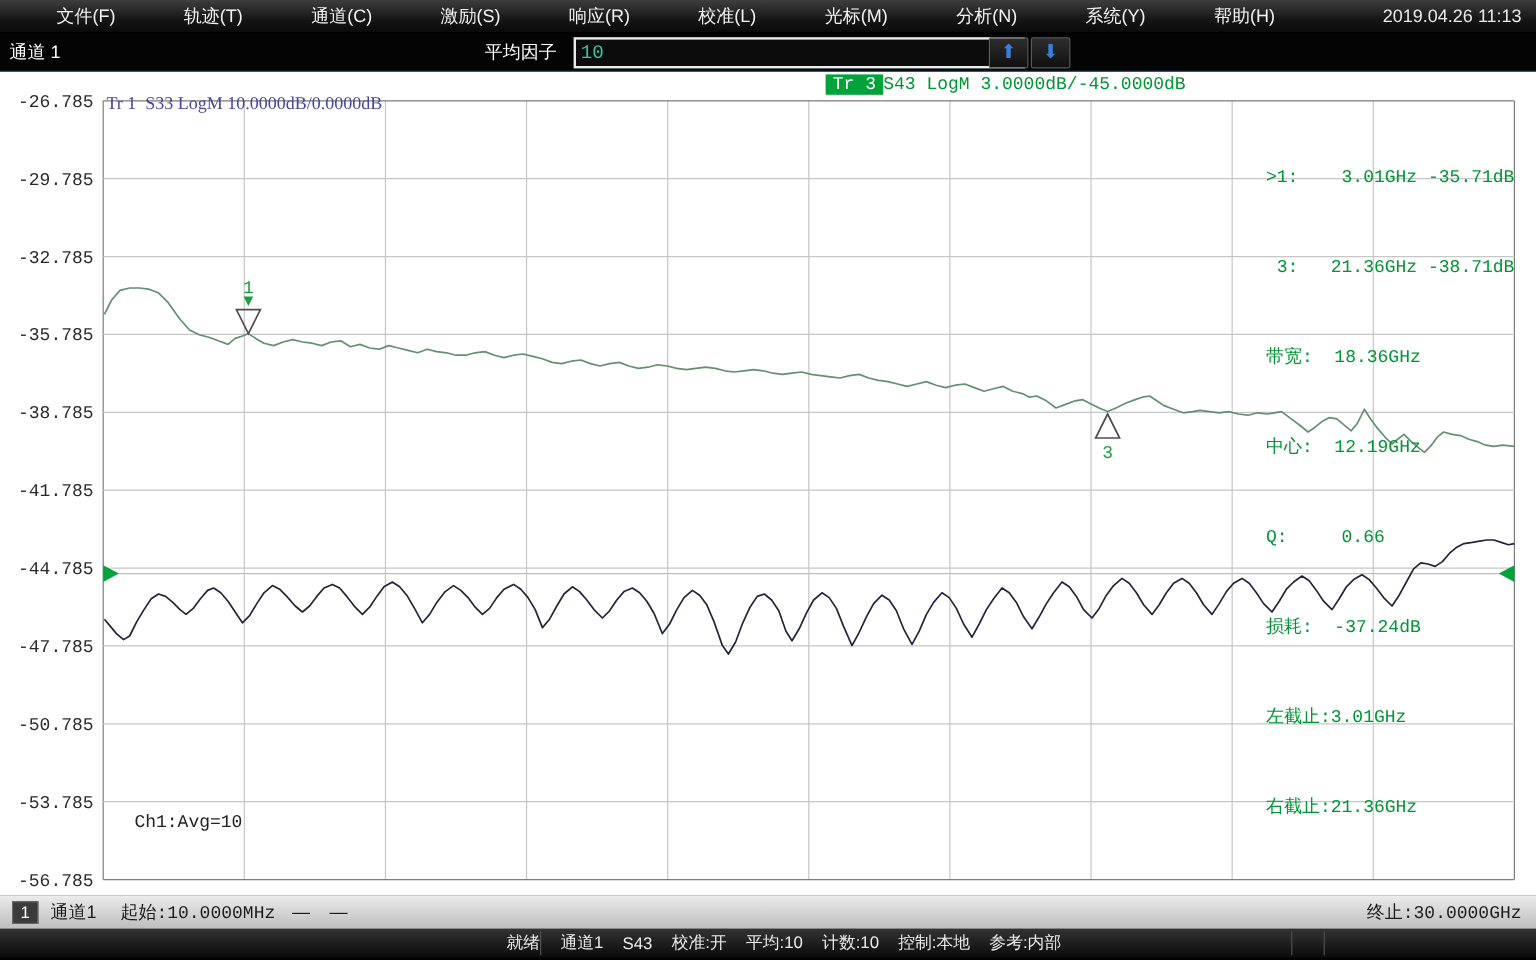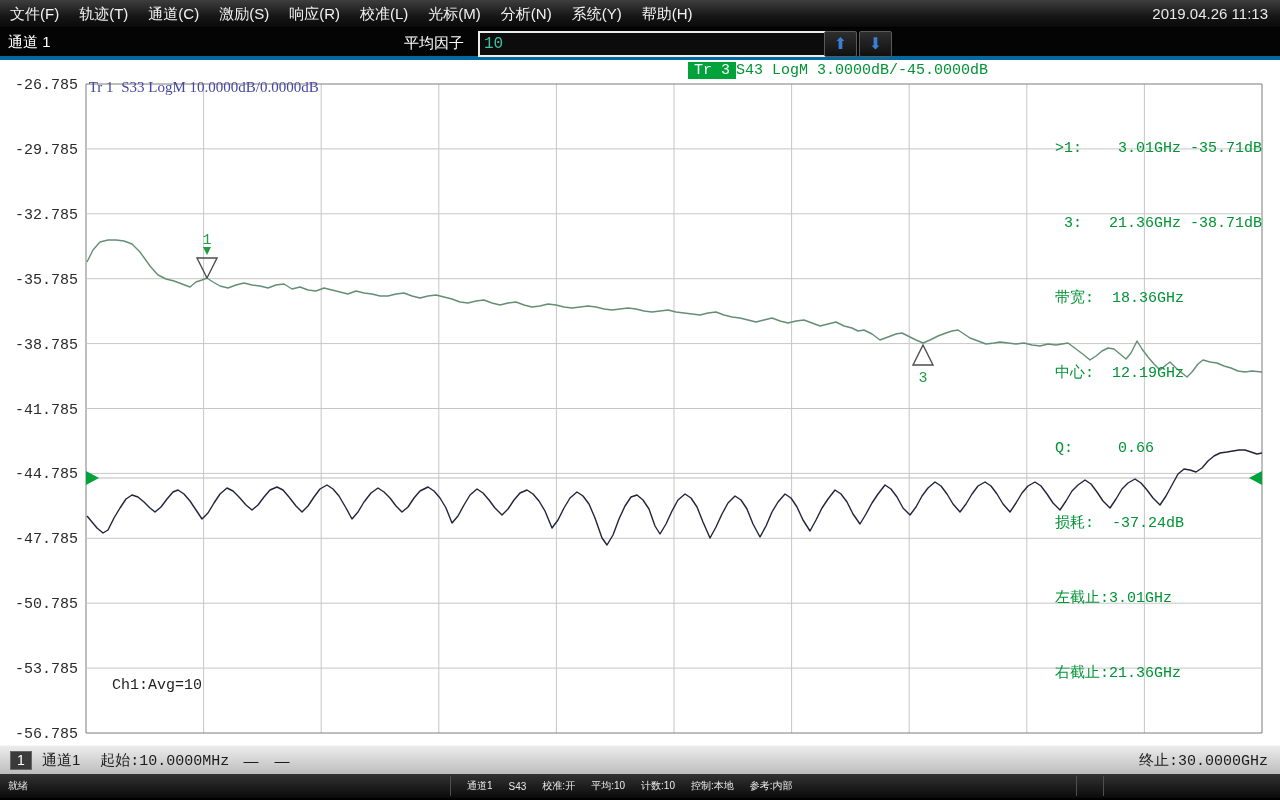--- a/index.html
+++ b/index.html
@@ -3,26 +3,26 @@
 <meta charset="utf-8">
 <style>
   * { margin:0; padding:0; box-sizing:border-box; }
   html,body { width:1280px; height:800px; overflow:hidden; background:#000;
               font-family:"Liberation Sans", sans-serif; }
 
   
   .menubar { height:28px; display:flex; align-items:center;
              background:linear-gradient(#3e3e3e,#161616 60%,#0a0a0a);
              border-bottom:1px solid #000; }
-  .menu-item { color:#f2f2f2; font-size:15px; padding:0 10px; line-height:27px; cursor:default; }
+  .menu-item { color:#f2f2f2; font-size:15px; padding:0 10px; line-height:27px; cursor:default;margin-left:37px; }
   .menubar .datetime { margin-left:auto; color:#e8e8e8; font-size:15px; padding-right:12px; }
 
   
   .toolbar { height:32px; background:#040404; display:flex; align-items:center;
-             border-bottom:4px solid #0369a1; position:relative; }
+             border-bottom:1px solid #0369a1; position:relative; }
   .chan-label { color:#fff; font-size:15px; padding-left:8px; }
   .avg-label { color:#fff; font-size:15px; position:absolute; left:404px; top:6px; }
   .avg-input { position:absolute; left:478px; top:3px; width:376px; height:26px;
                background:#0c0c0c; border:2px solid #ececec; color:#3fc0a0;
                font-family:"Liberation Mono", monospace; font-size:16px; padding:0 4px; outline:none; }
   .spin-btn { position:absolute; top:3px; width:33px; height:26px;
               background:linear-gradient(#2e2e2e,#101010); border:1px solid #5a5a5a;
               border-radius:2px; color:#3b7fd4; font-size:16px; line-height:24px;
               text-align:center; cursor:default; }
   .spin-up { left:824px; }
@@ -49,21 +49,21 @@
              color:#1c1c1c; font-size:15px; }
   .ch-index { width:22px; height:19px; background:#3a3a3a; border:1px solid #666;
               color:#fff; font-size:14px; text-align:center; line-height:17px; margin-left:10px; }
   .ch-name { margin-left:10px; }
   .ch-start { margin-left:20px; font-family:Liberation Mono, monospace; }
   .ch-dashes { margin-left:14px; letter-spacing:6px; }
   .ch-stop { margin-left:auto; margin-right:12px; font-family:"Liberation Mono", monospace; }
 
   
   .statusbar { height:24px; background:linear-gradient(#333,#0a0a0a);
-               display:flex; align-items:center; color:#eaeaea; font-size:10px; }
+               display:flex; align-items:center; color:#eaeaea; font-size:14px;text-align:right; }
   .sb-ready { padding-left:8px; width:450px; }
   .sb-sep { width:1px; height:20px; background:#4f4f4f; }
   .sb-seg { margin-left:16px; white-space:pre; }
   .sb-right { margin-left:auto; display:flex; align-items:center; }
   .sb-right .sb-sep { margin-right:26px; }
   .sb-pad { width:150px; }
 </style>
 </head>
 <body>
 

